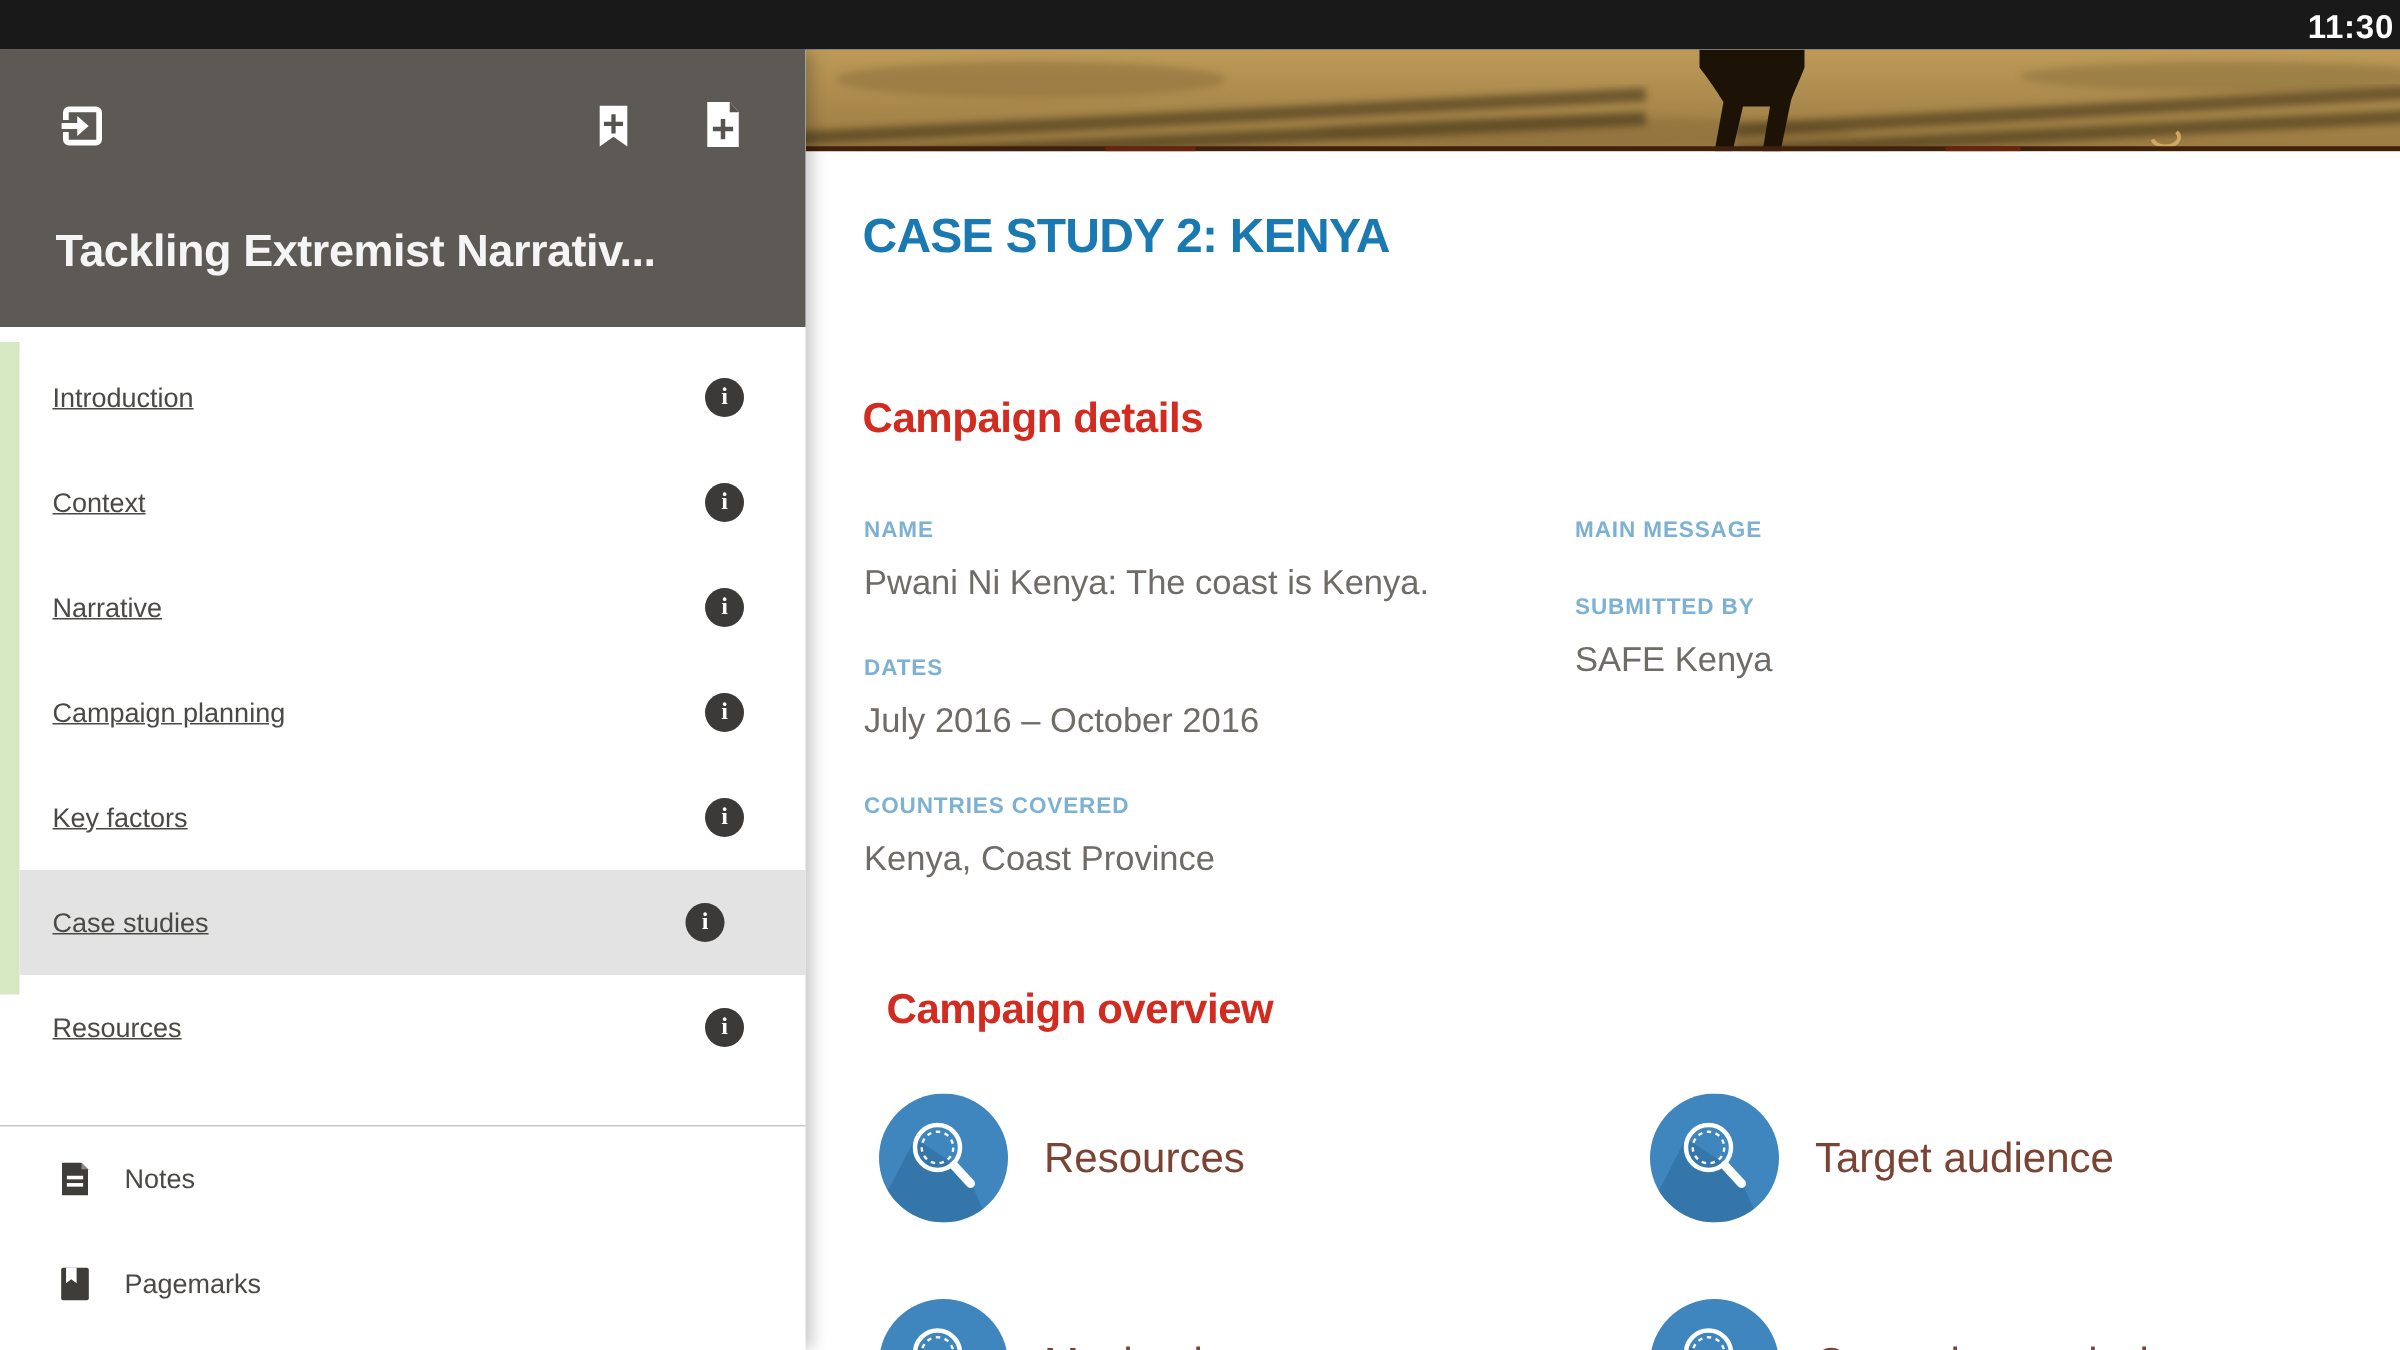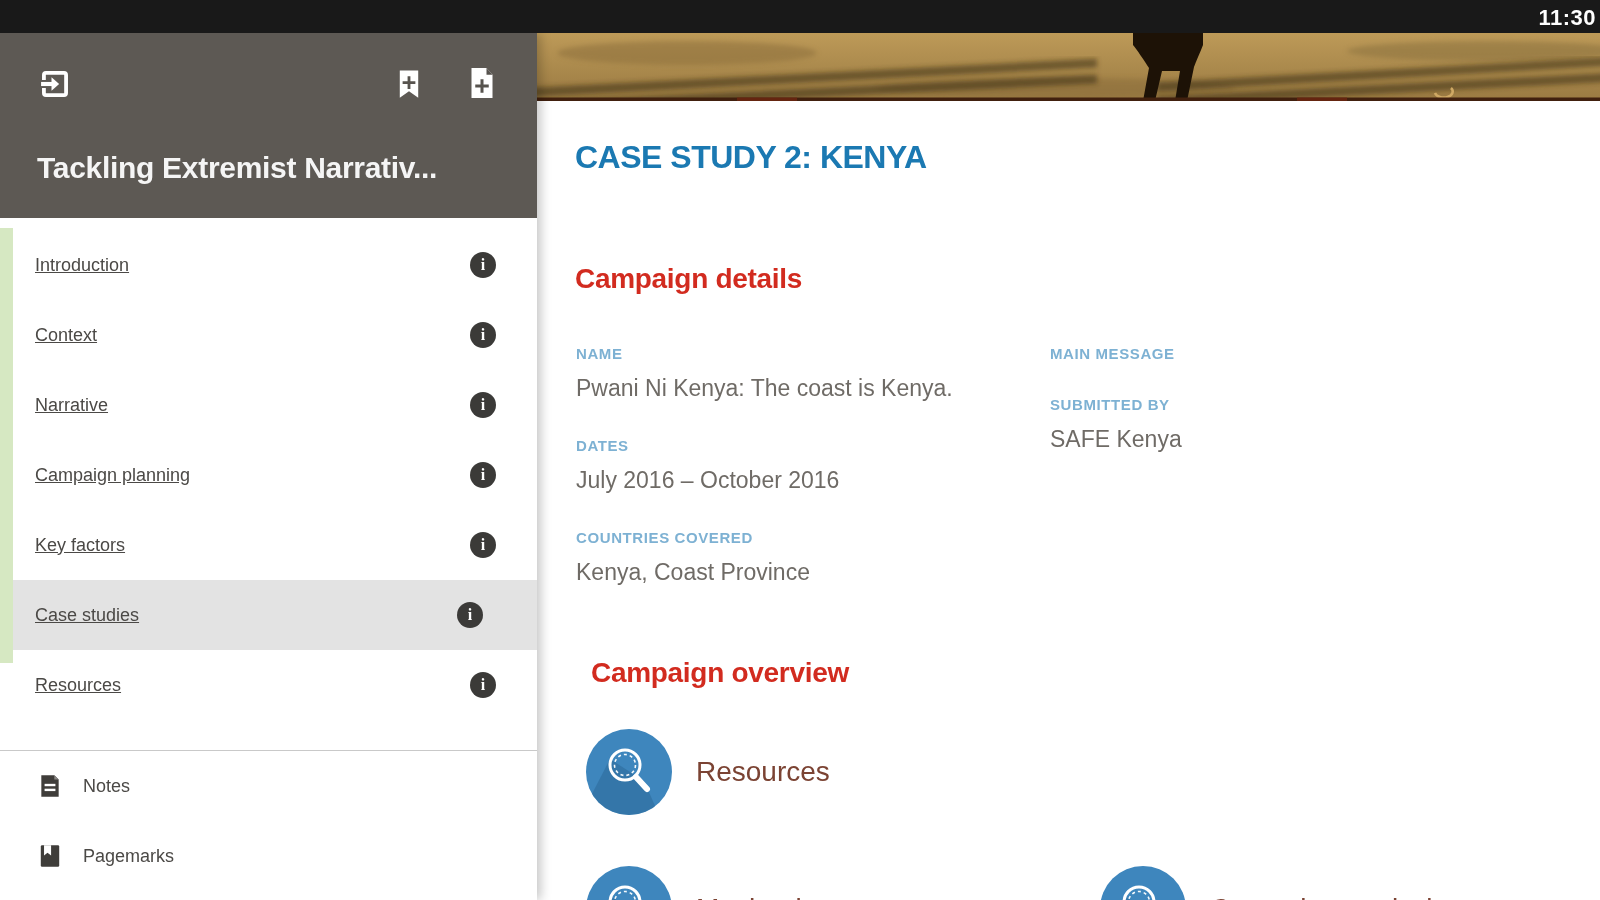--- a/index.html
+++ b/index.html
@@ -262,20 +262,34 @@
               <path d="M24 30 L-6 88 L74 88 L58 52 Z" fill="#2c6a99" opacity=".55"></path>
             </g>
           <circle cx="39" cy="36" r="15" fill="none" stroke="#fff" stroke-width="3"></circle>
           <circle cx="39" cy="36" r="10.5" fill="none" stroke="#fff" stroke-width="1.6" stroke-dasharray="3 3" opacity=".95"></circle>
           <path d="M50 48 L61 60" stroke="#fff" stroke-width="6" stroke-linecap="round"></path>
         </svg>
       </span>
       <span class="ov-label">Resources</span>
     </div>
 
+    <div class="ov-item ov-2">
+      <span class="ov-circle">
+        <svg width="86" height="86" viewBox="0 0 86 86">
+          <circle cx="43" cy="43" r="43" fill="#3e86bd"></circle>
+          <g clip-path="url(#cp1)">
+              <path d="M24 30 L-6 88 L74 88 L58 52 Z" fill="#2c6a99" opacity=".55"></path>
+            </g>
+          <circle cx="39" cy="36" r="15" fill="none" stroke="#fff" stroke-width="3"></circle>
+          <circle cx="39" cy="36" r="10.5" fill="none" stroke="#fff" stroke-width="1.6" stroke-dasharray="3 3" opacity=".95"></circle>
+          <path d="M50 48 L61 60" stroke="#fff" stroke-width="6" stroke-linecap="round"></path>
+        </svg>
+      </span>
+      <span class="ov-label">Target audience</span>
+    </div>
 
     <div class="ov-item ov-3">
       <span class="ov-circle">
         <svg width="86" height="86" viewBox="0 0 86 86">
           <circle cx="43" cy="43" r="43" fill="#3e86bd"></circle>
           <g clip-path="url(#cp1)">
               <path d="M24 30 L-6 88 L74 88 L58 52 Z" fill="#2c6a99" opacity=".55"></path>
             </g>
           <circle cx="39" cy="36" r="15" fill="none" stroke="#fff" stroke-width="3"></circle>
           <circle cx="39" cy="36" r="10.5" fill="none" stroke="#fff" stroke-width="1.6" stroke-dasharray="3 3" opacity=".95"></circle>

